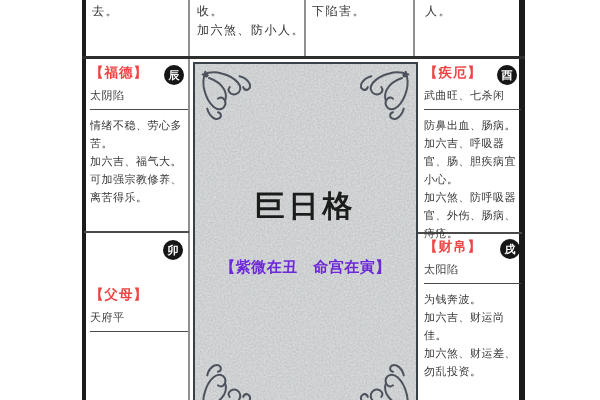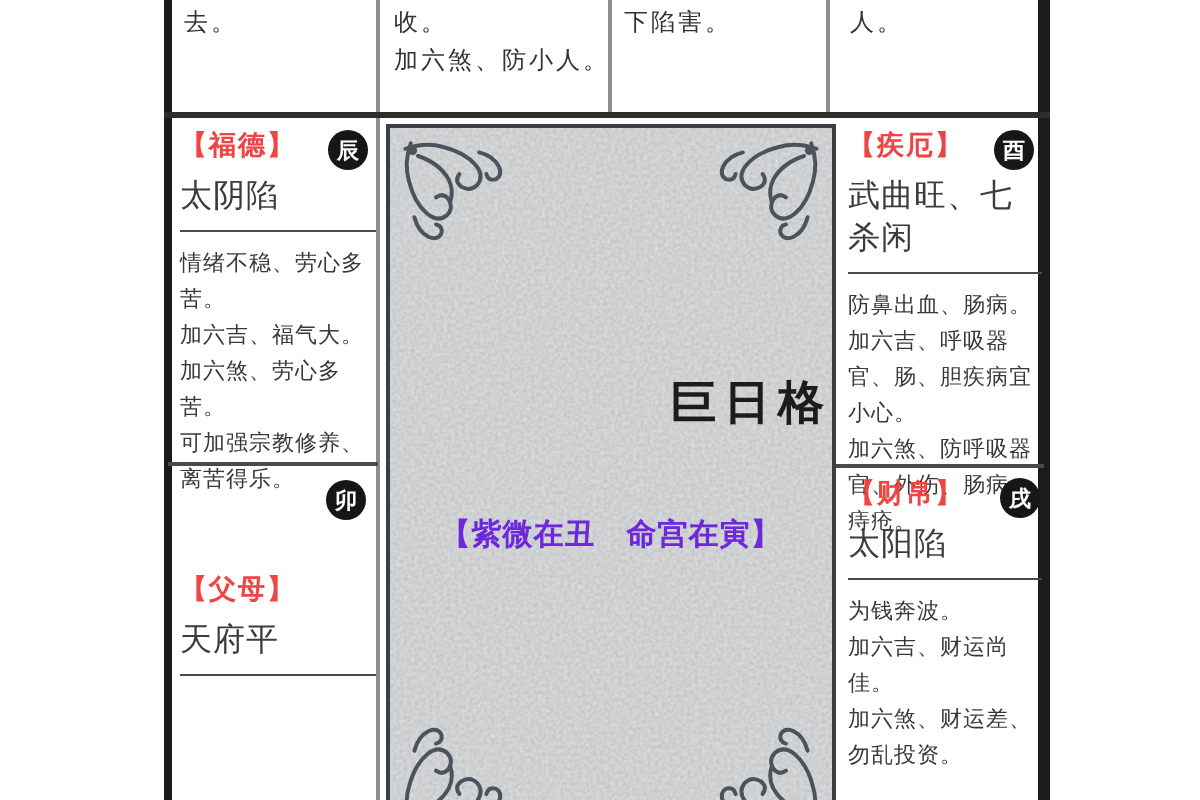--- a/index.html
+++ b/index.html
@@ -23,21 +23,21 @@
   .topfrag{position:absolute;top:2px;font-size:12px;line-height:19px;letter-spacing:1.5px;color:#333;}
   #top1{left:92px;} #top2{left:197px;} #top3{left:312px;} #top4{left:425px;}
 
   
   .palace{position:absolute;width:98px;}
   #cell-fude {left:90px;top:64px;}
   #cell-jie  {left:424px;top:64px;width:97px;}
   #cell-fumu {left:90px;top:238px;margin-top:48px;}
   #cell-caibo{left:424px;top:238px;width:97px;}
   .palace-name{font-size:13.5px;font-weight:bold;letter-spacing:1px;color:#ef4444;}
-  .star-line{font-size:16px;letter-spacing:0.5px;color:#3c3c3c;margin-top:6px;
+  .star-line{font-size:11px;letter-spacing:0.5px;color:#3c3c3c;margin-top:6px;
              padding-bottom:6px;border-bottom:1.5px solid #4a4a4a;}
   .notes{margin-top:7px;}
   .note-line{font-size:11px;line-height:18px;letter-spacing:0.5px;color:#383838;}
 
   
   .badge{position:absolute;width:20px;height:20px;border-radius:50%;background:#161616;
          color:#ffffff;font-size:11px;font-weight:bold;display:flex;align-items:center;
          justify-content:center;line-height:1;}
   #badge-fude {left:164px;top:65px;}
   #badge-jie  {left:497px;top:65px;}
@@ -46,22 +46,22 @@
 
   
   #panel{position:absolute;left:193px;top:62px;width:225px;height:360px;
          box-sizing:border-box;border:2px solid #3a4049;background:#dfe1e1;overflow:hidden;}
   #panel-noise{position:absolute;left:0;top:0;width:100%;height:100%;}
   .orn{position:absolute;width:54px;height:54px;color:#3f4550;opacity:0.9;}
   .orn-tl{left:5px;top:5px;}
   .orn-tr{right:5px;top:5px;transform:scaleX(-1);}
   .orn-bl{left:5px;bottom:5px;transform:scaleY(-1);}
   .orn-br{right:5px;bottom:5px;transform:scale(-1,-1);}
-  .pattern-name{position:absolute;top:122px;left:0;width:100%;text-align:right;
-        font-size:23px;font-weight:bold;letter-spacing:4px;color:#1c1c1c;}
+  .pattern-name{position:absolute;top:122px;left:0;width:100%;text-align:center;
+        font-size:30px;font-weight:bold;letter-spacing:4px;color:#1c1c1c;}
   .placement{position:absolute;top:194px;left:0;width:100%;text-align:center;
         font-size:15px;font-weight:bold;letter-spacing:0.5px;color:#6d28d9;white-space:nowrap;}
 </style>
 </head>
 <body>
 
 <div id="screen">
 
   <div class="line l-left"></div>
   <div class="line l-right"></div>
@@ -85,21 +85,20 @@
   <div id="top4" class="topfrag">
     <div>人。</div>
   </div>
 
   <div id="cell-fude" class="palace">
     <div class="palace-name">【福德】</div>
     <div class="star-line">太阴陷</div>
     <div class="notes">
       <div class="note-line">情绪不稳、劳心多苦。</div>
       <div class="note-line">加六吉、福气大。</div>
-      <div class="note-line">加六煞、劳心多苦。</div>
       <div class="note-line">可加强宗教修养、离苦得乐。</div>
     </div>
   </div>
 
   <div id="cell-jie" class="palace">
     <div class="palace-name">【疾厄】</div>
     <div class="star-line">武曲旺、七杀闲</div>
     <div class="notes">
       <div class="note-line">防鼻出血、肠病。</div>
       <div class="note-line">加六吉、呼吸器官、肠、胆疾病宜小心。</div>

